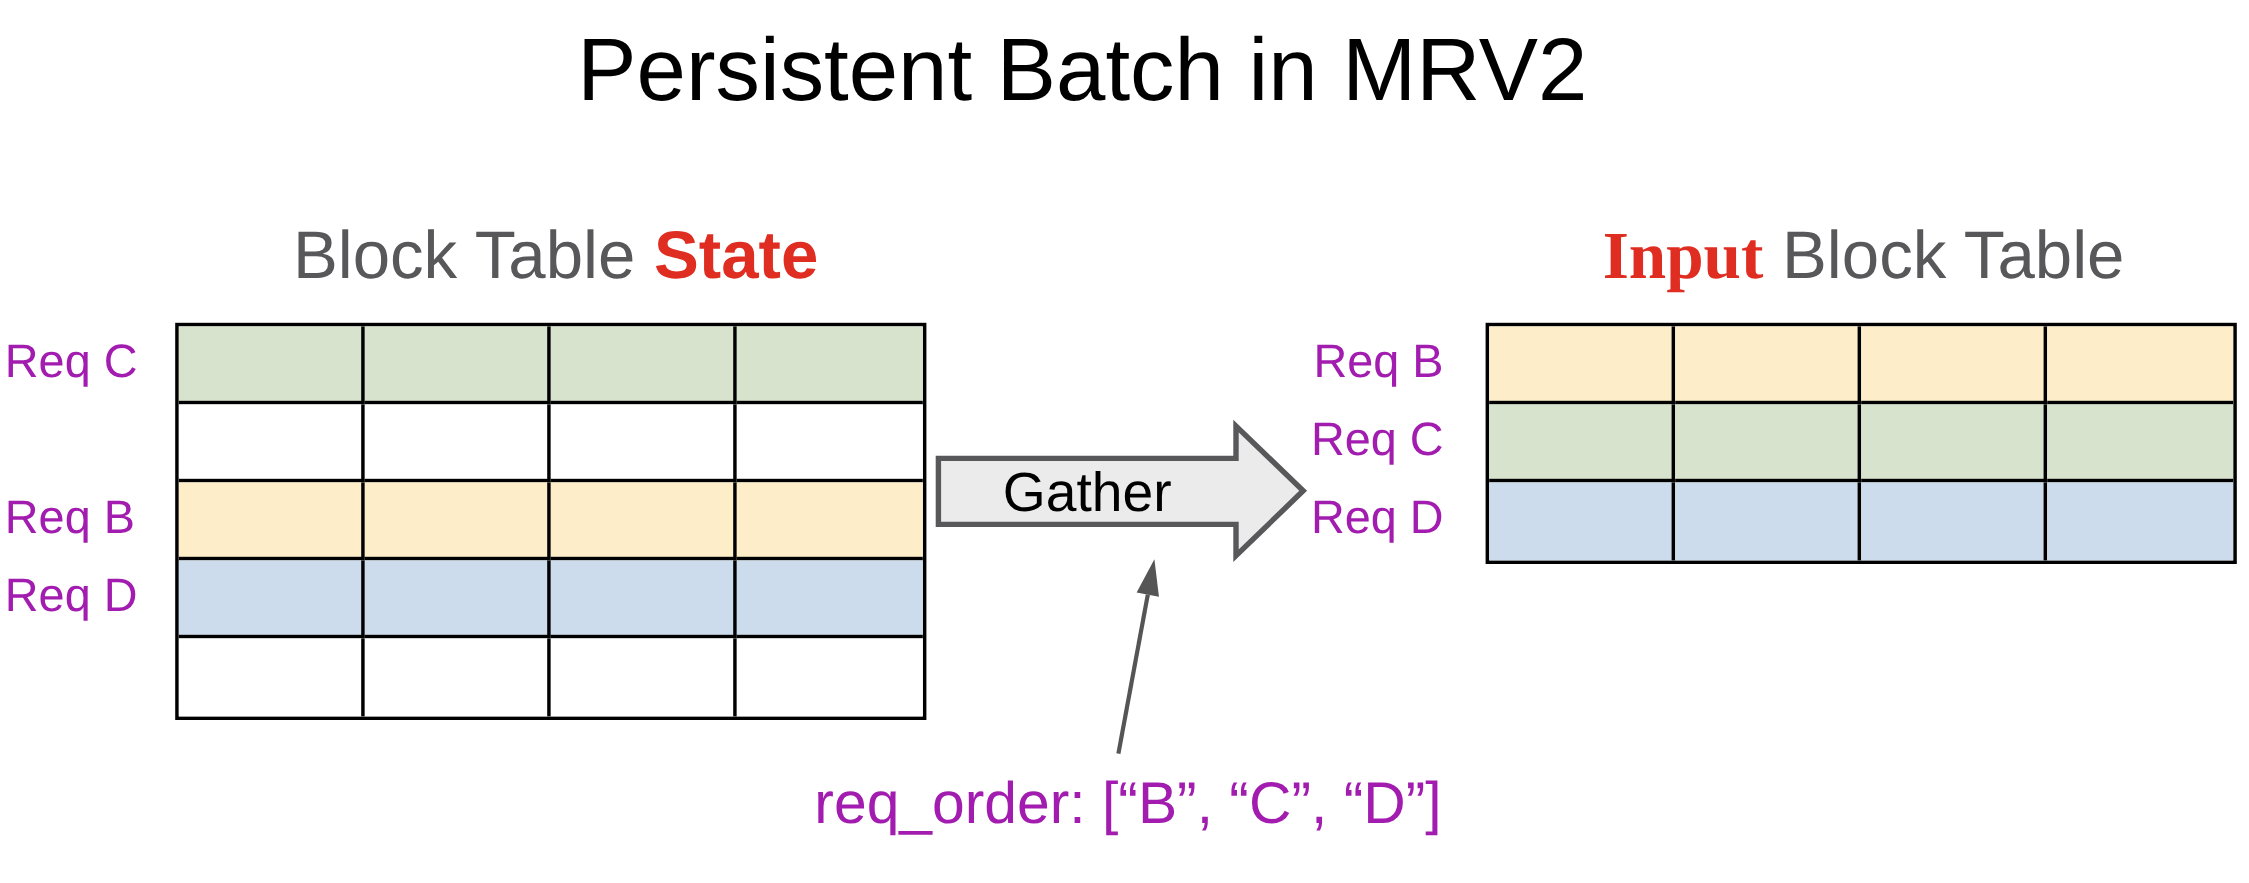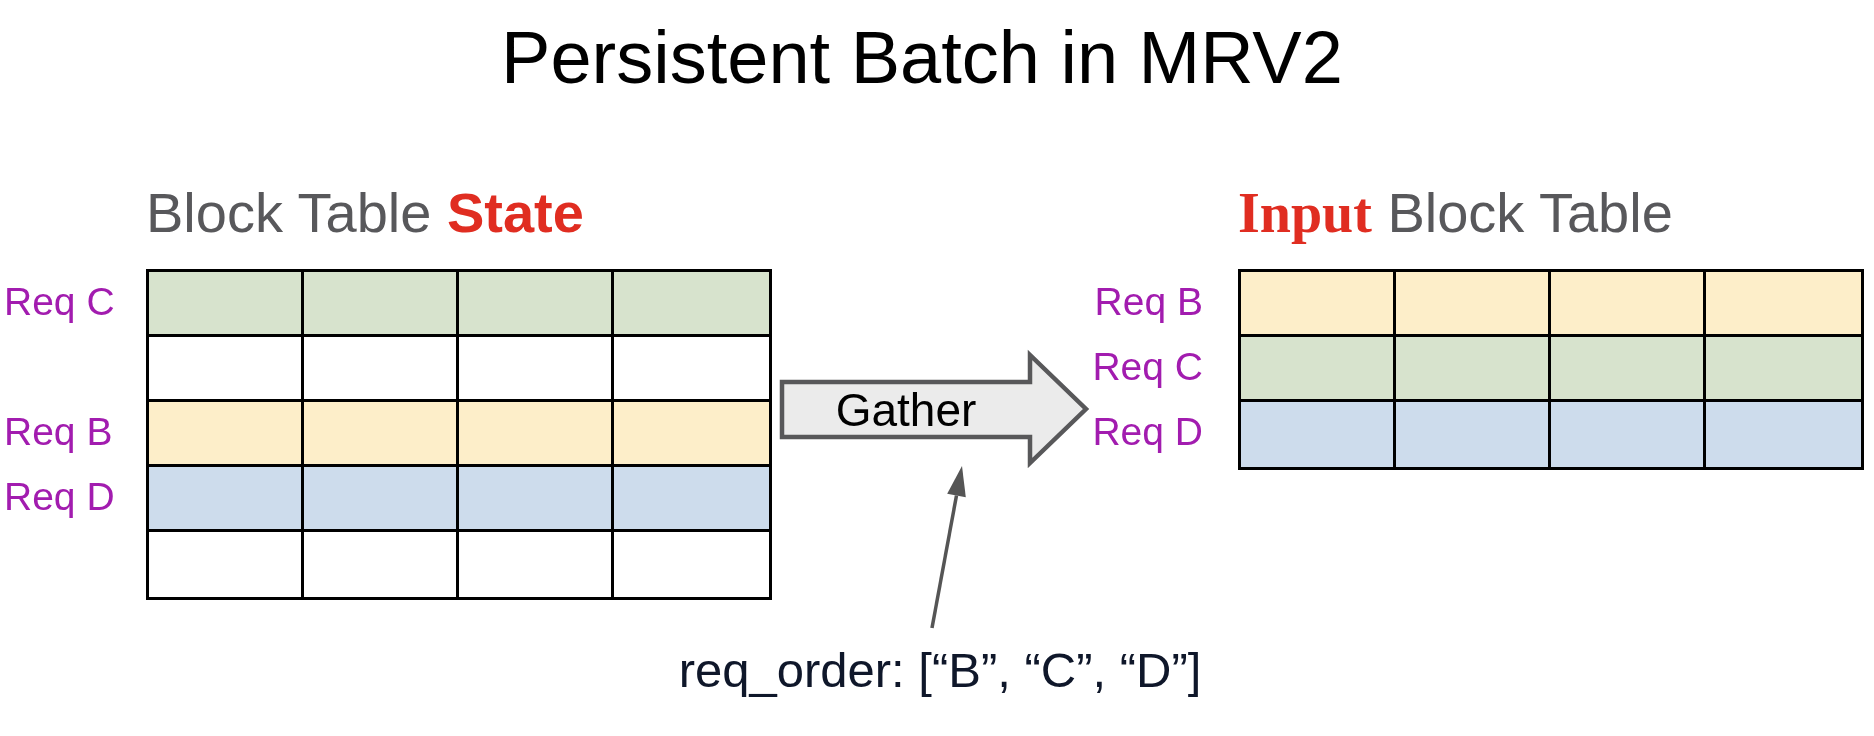--- a/index.html
+++ b/index.html
@@ -12,28 +12,28 @@
     font-family: "Liberation Sans", sans-serif;
   }
   .title {
     position: absolute;
     top: 21px; left: 0; width: 1804px;
     text-align: center;
     font-size: 74px;
     line-height: 1;
     color: #000000;
     white-space: nowrap;
-    padding-left: 20px;
   }
   .heading {
     position: absolute;
     top: 185px;
     font-size: 56px;
     line-height: 1;
     white-space: nowrap;
+    text-align: center;
   }
   .heading-left  { left: 146px;  width: 634px; }
   .heading-right { left: 1238px; width: 630px; }
   .heading .plain { color: #58585b; }
   .heading .hl    { color: #e02d21; font-weight: bold; }
 
   .labels { position: absolute; top: 269px; }
   .labels-left  { left: 0;      width: 140px; }
   .labels-right { left: 1080px; width: 126px; }
   .row-label {
@@ -157,15 +157,15 @@
   <svg class="overlay" viewBox="0 0 1874 736" xmlns="http://www.w3.org/2000/svg">
     <polygon points="782,382 1030,382 1030,355 1086,409 1030,463 1030,437 782,437" stroke-width="4.5" stroke-linejoin="miter" fill="#ebebeb" stroke="#58585a"></polygon>
     <g>
       <line x1="932" y1="628" x2="956.5" y2="495.5" stroke-width="3.5" stroke="#555555"></line>
       <polygon points="962,466 965.8,497.2 947.2,493.8" fill="#555555"></polygon>
     </g>
   </svg>
 
   <div class="gather-label">Gather</div>
 
-  <div class="annotation" style="color: #0f172a;">req_order: [“B”, “C”, “D”]</div>
+  <div class="annotation" style="color: #a21caf;">req_order: [“B”, “C”, “D”]</div>
 
 </div>
 
 </body></html>

